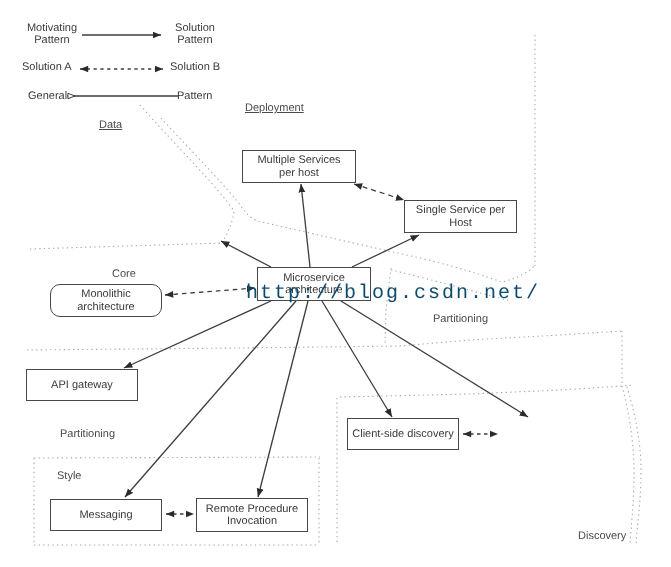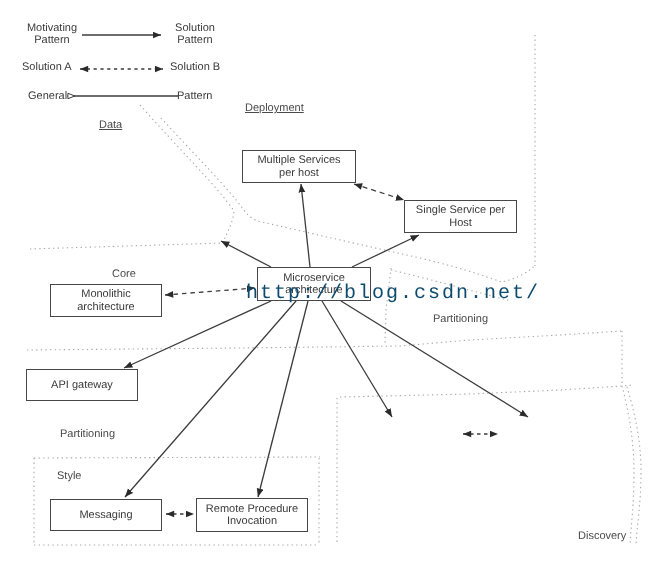--- a/index.html
+++ b/index.html
@@ -115,20 +115,21 @@
   <div class="rlabel" style="left:60px;top:428px;">Partitioning</div>
   <div class="rlabel" style="left:57px;top:470px;">Style</div>
   <div class="rlabel" style="left:578px;top:530px;">Discovery</div>
 
   <div class="node" style="left:242px;top:150px;width:114px;height:33px;">Multiple Services
 per host</div>
   <div class="node" style="left:404px;top:200px;width:113px;height:33px;">Single Service per
 Host</div>
   <div class="node" style="left:257px;top:267px;width:114px;height:34px;">Microservice
 architecture</div>
-  <div class="node" style="left:50px;top:284px;width:112px;height:33px;">Monolithic
+  <div class="node" style="left:50px;top:284px;width:112px;height:33px;border-radius:10px;">Monolithic
 architecture</div>
   <div class="node" style="left:50px;top:499px;width:112px;height:32px;">Messaging</div>
   <div class="node" style="left:26px;top:369px;width:112px;height:32px;">API gateway</div>
   <div class="node" style="left:196px;top:498px;width:112px;height:34px;">Remote Procedure
 Invocation</div>
+  <div class="node" style="left:347px;top:418px;width:112px;height:32px;">Client-side discovery</div>
 
 </div>
 
 </body></html>

